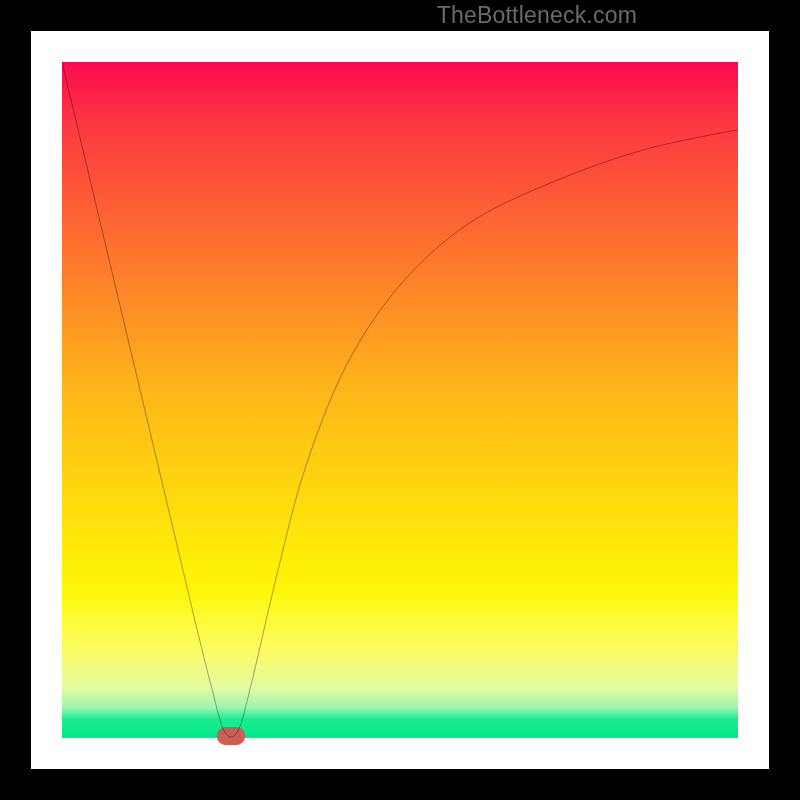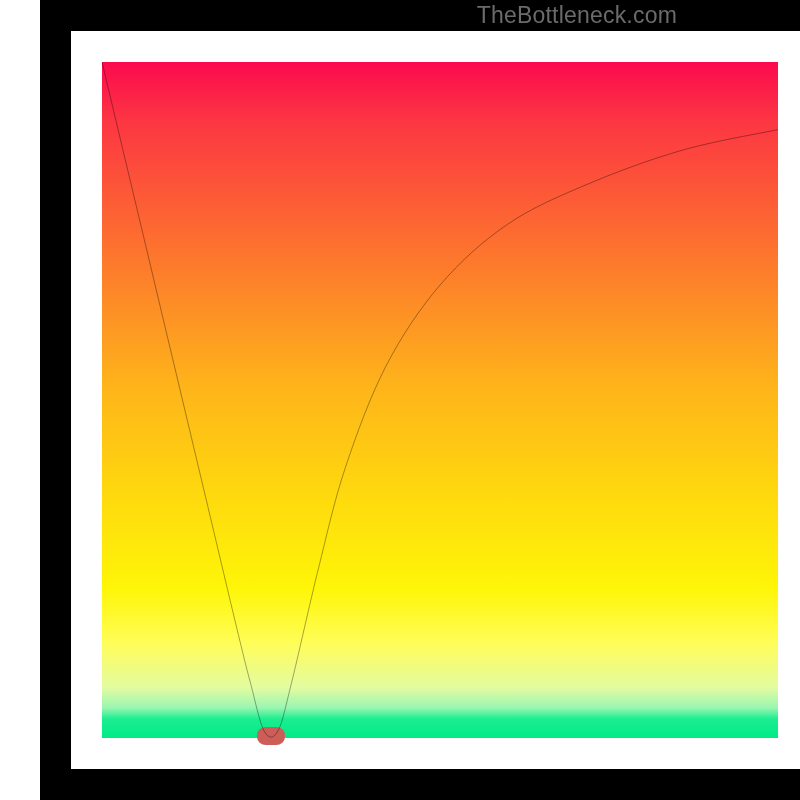--- a/index.html
+++ b/index.html
@@ -8,21 +8,20 @@
     width: 800px;
     height: 800px;
     overflow: hidden;
     background: #ffffff;
     font-family: Arial, Helvetica, sans-serif;
   }
   .chart-container {
     position: relative;
     width: 647px;
     height: 800px;
-    margin-left: 40px;
   }
   .watermark {
     position: absolute;
     top: 2px;
     right: 10px;
     color: #6b6b6b;
     font-size: 23px;
     font-weight: 400;
     letter-spacing: 0.2px;
     z-index: 5;

